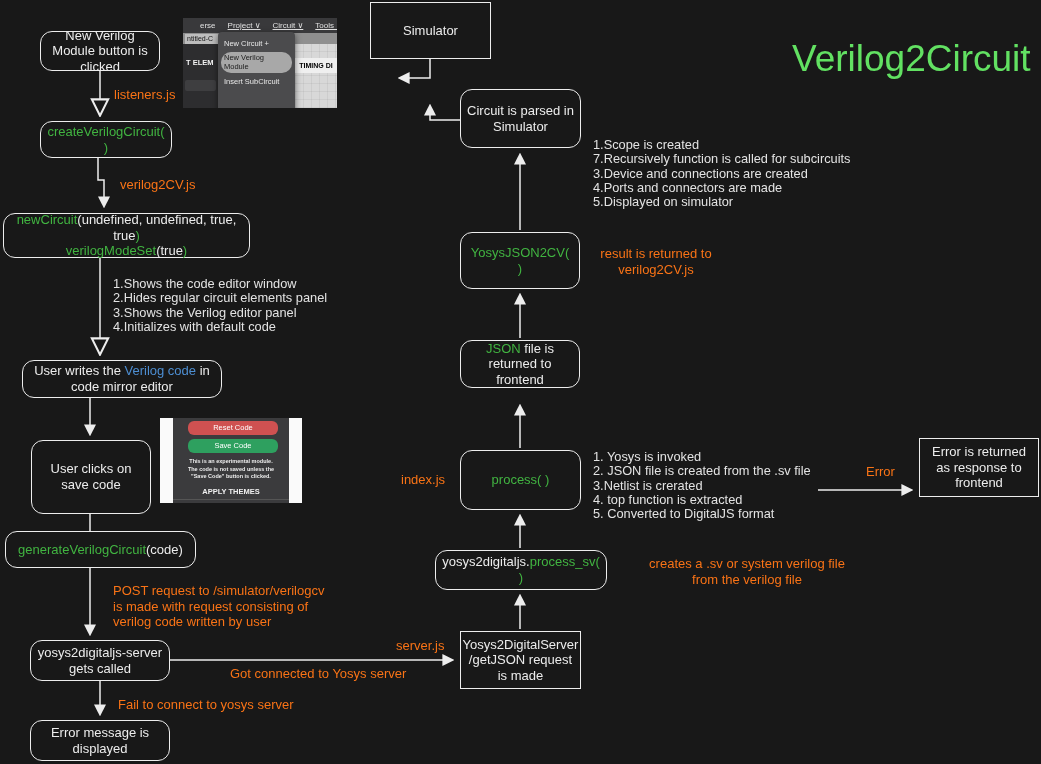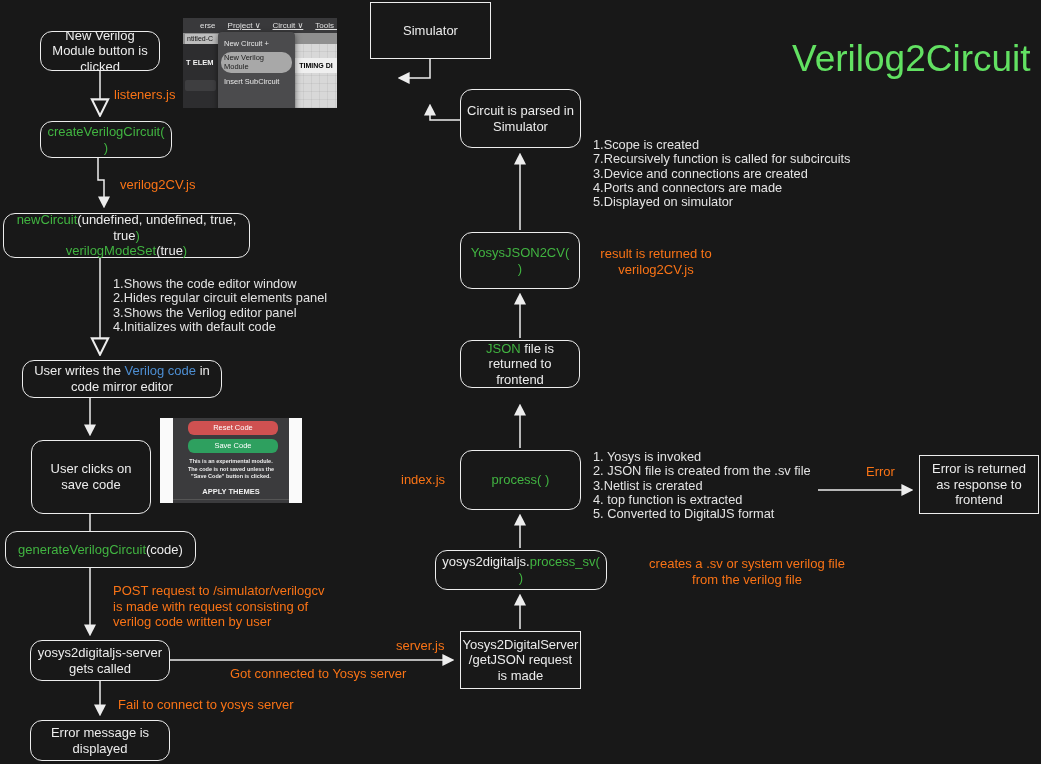--- a/index.html
+++ b/index.html
@@ -139,21 +139,21 @@
 </div>
 
 <div class="box" style="left:435px;top:550px;width:172px;height:40px;">
   <span><span>yosys2digitaljs.</span><span class="g">process_sv( )</span></span>
 </div>
 
 <div class="box sq" style="left:460px;top:631px;width:121px;height:58px;">
   <span>Yosys2DigitalServer /getJSON request is made</span>
 </div>
 
-<div class="box sq" style="left:919px;top:455px;width:120px;height:59px;">
+<div class="box sq" style="left:919px;top:438px;width:120px;height:59px;">
   <span>Error is returned as response to frontend</span>
 </div>
 
 <div class="lbl" style="left:114px;top:87px;">listeners.js</div>
 <div class="lbl" style="left:120px;top:177px;">verilog2CV.js</div>
 <div class="lbl" style="left:113px;top:583px;">POST request to /simulator/verilogcv
 is made with request consisting of
 verilog code written by user</div>
 <div class="lbl" style="left:396px;top:638px;">server.js</div>
 <div class="lbl" style="left:230px;top:666px;">Got connected to Yosys server</div>

